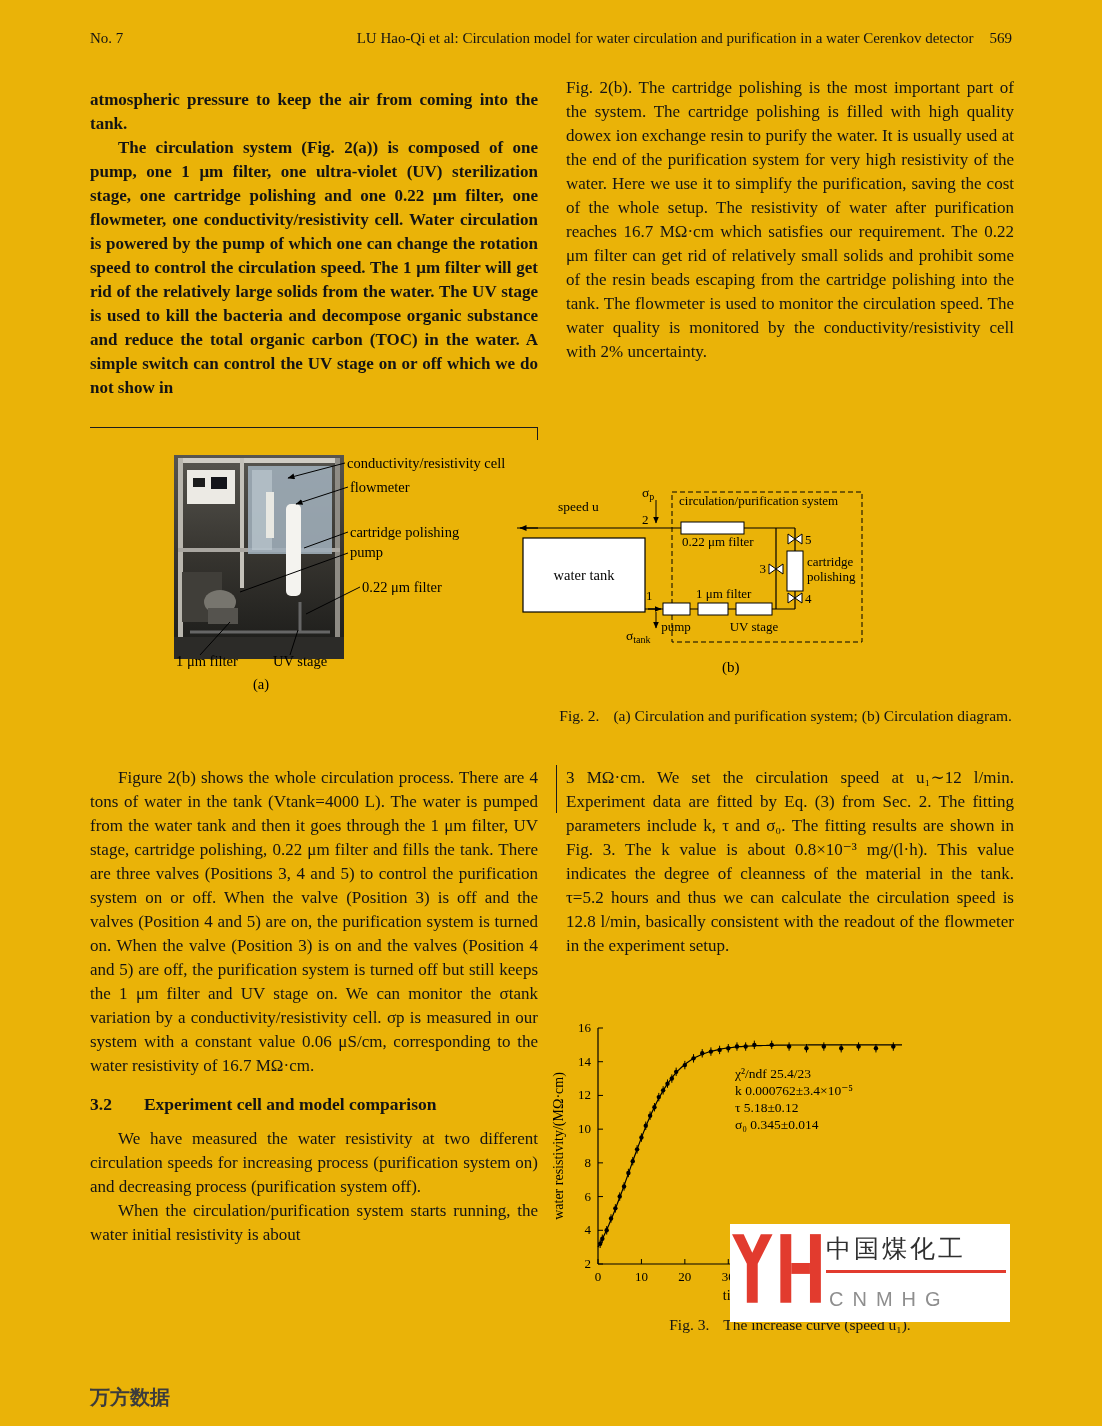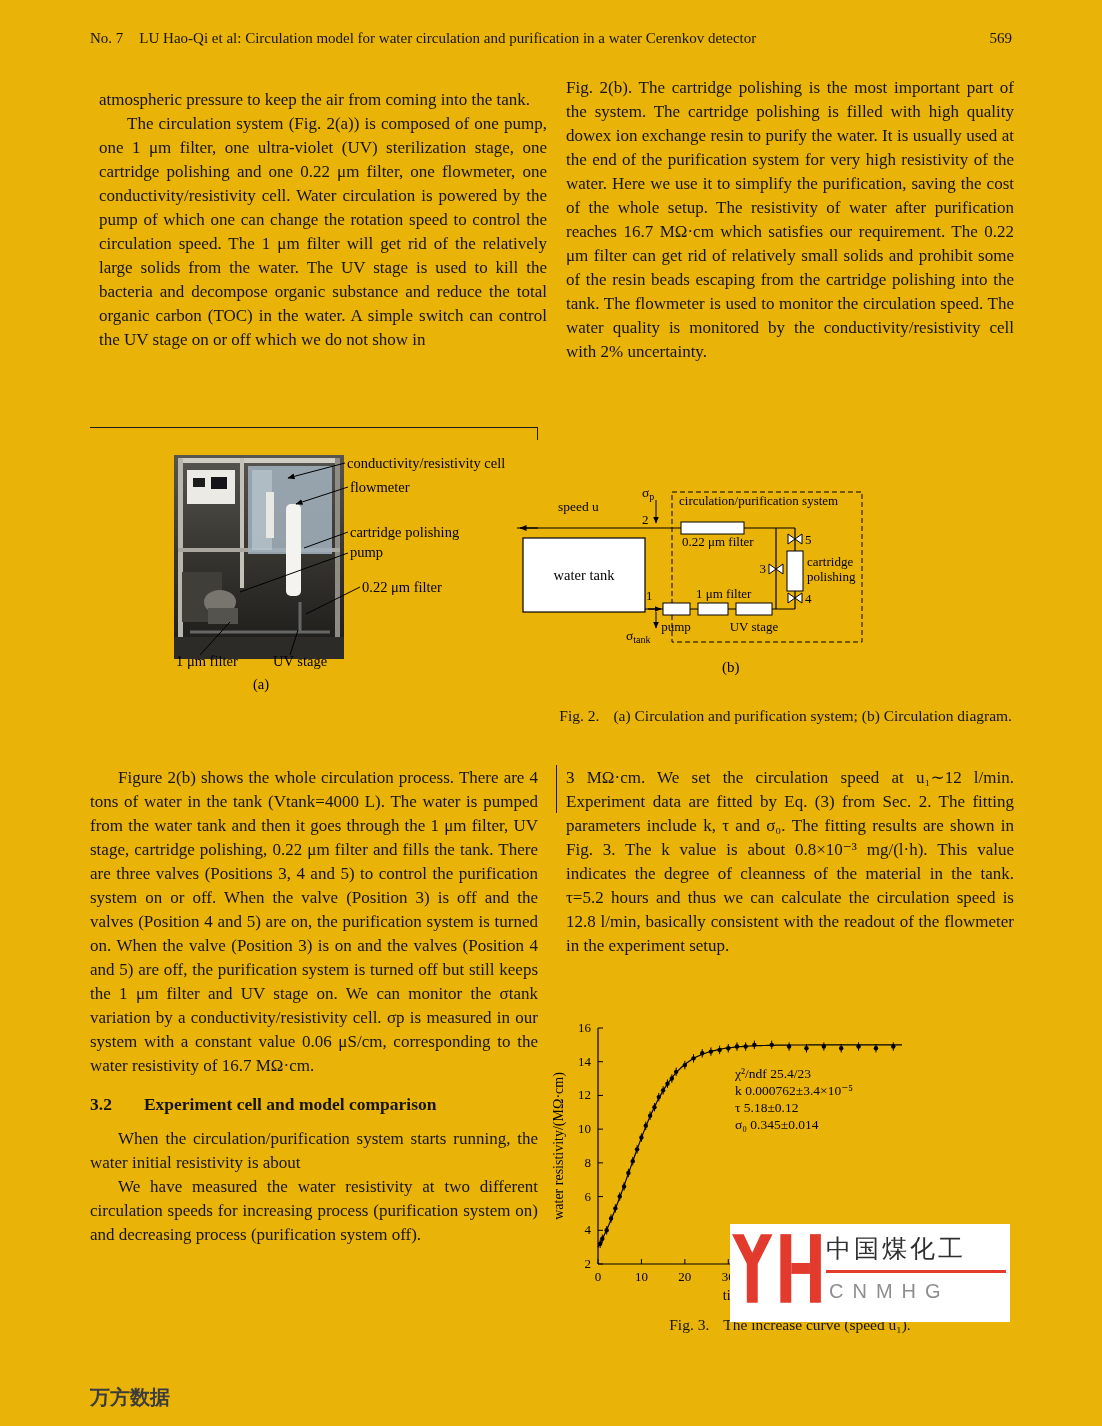--- a/index.html
+++ b/index.html
@@ -5,56 +5,56 @@
   * { margin:0; padding:0; box-sizing:border-box; }
   html,body { background:#ffffff; }
   .page {
     position:relative; width:1102px; height:1426px; background:#eab308;
     font-family:"Liberation Serif","DejaVu Serif",serif; color:#141414; overflow:hidden;
   }
   .pg-header {
     position:absolute; left:90px; top:30px; width:922px;
     display:flex; align-items:baseline; font-size:15px;
   }
-  .pg-header-title { flex:1; text-align:left; padding:0 16px; }
+  .pg-header-title { flex:1; text-align:right; padding:0 16px; }
   .col { position:absolute; width:448px; font-size:17px; line-height:24px; text-align:justify; }
   .col p { text-indent:28px; }
   .col p.noind { text-indent:0; }
   .sec-head { font-weight:bold; font-size:17.5px; margin-top:14px; margin-bottom:11px; display:flex; gap:32px; text-align:left; }
   .rule-h { position:absolute; background:#1c1c1c; }
   .rule-v { position:absolute; background:#1c1c1c; }
   .caption { position:absolute; font-size:15.5px; text-align:center; }
   .cap-label { margin-right:14px; }
   svg text { font-family:"Liberation Serif","DejaVu Serif",serif; fill:#000; }
   .figlab text { font-size:14.5px; }
   .diaglab { font-size:13px; }
   .fig2-wrap { position:absolute; left:90px; top:452px; width:922px; height:250px; }
   .fig3-wrap { position:absolute; left:550px; top:1014px; width:398px; height:302px; }
   .watermark { position:absolute; left:730px; top:1224px; width:280px; height:98px; background:#fff; }
   .wm-cn { position:absolute; left:96px; top:8px; font-size:25px; letter-spacing:3px; color:#303030;
            font-family:"Liberation Sans","DejaVu Sans",sans-serif; white-space:nowrap; }
   .wm-line { position:absolute; left:96px; top:46px; width:180px; height:3px; background:#e23b2e; }
-  .wm-latin { position:absolute; left:99px; top:56px; font-size:20px; letter-spacing:9px; color:#8e8e8e;
+  .wm-latin { position:absolute; left:99px; top:64px; font-size:20px; letter-spacing:9px; color:#8e8e8e;
               font-family:"Liberation Sans","DejaVu Sans",sans-serif; white-space:nowrap; }
   .wm-logo { position:absolute; left:2px; top:10px; }
   .footer-wm { position:absolute; left:90px; top:1376px; font-size:20px; font-weight:bold; color:#3c3c3c;
                font-family:"Liberation Sans","DejaVu Sans",sans-serif;margin-top:8px; }
 </style>
 </head>
 <body>
 
 <div class="page">
 
   <div class="pg-header">
     <span>No. 7</span>
     <span class="pg-header-title">LU Hao-Qi et al: Circulation model for water circulation and purification in a water Cerenkov detector</span>
     <span>569</span>
   </div>
 
-  <div class="col" style="left:99px; top:88px;">
+  <div class="col" style="left:90px; top:88px;font-weight:bold;">
     <p class="noind">atmospheric pressure to keep the air from coming into the tank.</p>
     <p>The circulation system (Fig. 2(a)) is composed of one pump, one 1 μm filter, one ultra-violet (UV) sterilization stage, one cartridge polishing and one 0.22 μm filter, one flowmeter, one conductivity/resistivity cell. Water circulation is powered by the pump of which one can change the rotation speed to control the circulation speed. The 1 μm filter will get rid of the relatively large solids from the water. The UV stage is used to kill the bacteria and decompose organic substance and reduce the total organic carbon (TOC) in the water. A simple switch can control the UV stage on or off which we do not show in</p>
   </div>
   <div class="rule-h" style="left:90px; top:427px; width:448px; height:1px;"></div>
   <div class="rule-v" style="left:537px; top:427px; width:1px; height:13px;"></div>
 
   <div class="col" style="left:566px; top:76px;">
     <p class="noind">Fig. 2(b). The cartridge polishing is the most important part of the system. The cartridge polishing is filled with high quality dowex ion exchange resin to purify the water. It is usually used at the end of the purification system for very high resistivity of the water. Here we use it to simplify the purification, saving the cost of the whole setup. The resistivity of water after purification reaches 16.7 MΩ·cm which satisfies our requirement. The 0.22 μm filter can get rid of relatively small solids and prohibit some of the resin beads escaping from the cartridge polishing into the tank. The flowmeter is used to monitor the circulation speed. The water quality is monitored by the conductivity/resistivity cell with 2% uncertainty.</p>
   </div>
 
@@ -165,22 +165,22 @@
   <div class="caption" style="left:90px; top:707px; width:922px;text-align:right;">
     <span class="cap-label">Fig. 2.</span><span>(a) Circulation and purification system; (b) Circulation diagram.</span>
   </div>
 
   <div class="col" style="left:90px; top:766px;">
     <p>Figure 2(b) shows the whole circulation process. There are 4 tons of water in the tank (Vtank=4000 L). The water is pumped from the water tank and then it goes through the 1 μm filter, UV stage, cartridge polishing, 0.22 μm filter and fills the tank. There are three valves (Positions 3, 4 and 5) to control the purification system on or off. When the valve (Position 3) is off and the valves (Position 4 and 5) are on, the purification system is turned on. When the valve (Position 3) is on and the valves (Position 4 and 5) are off, the purification system is turned off but still keeps the 1 μm filter and UV stage on. We can monitor the σtank variation by a conductivity/resistivity cell. σp is measured in our system with a constant value 0.06 μS/cm, corresponding to the water resistivity of 16.7 MΩ·cm.</p>
     <div class="sec-head">
       <span>3.2</span>
       <span>Experiment cell and model comparison</span>
     </div>
+    <p>We have measured the water resistivity at two different circulation speeds for increasing process (purification system on) and decreasing process (purification system off).</p>
     <p>When the circulation/purification system starts running, the water initial resistivity is about</p>
-    <p>We have measured the water resistivity at two different circulation speeds for increasing process (purification system on) and decreasing process (purification system off).</p>
   </div>
 
   <div class="rule-v" style="left:556px; top:765px; width:1px; height:48px;"></div>
   <div class="col" style="left:566px; top:766px;">
     <p class="noind">3 MΩ·cm. We set the circulation speed at u₁∼12 l/min. Experiment data are fitted by Eq. (3) from Sec. 2. The fitting parameters include k, τ and σ₀. The fitting results are shown in Fig. 3. The k value is about 0.8×10⁻³ mg/(l·h). This value indicates the degree of cleanness of the material in the tank. τ=5.2 hours and thus we can calculate the circulation speed is 12.8 l/min, basically consistent with the readout of the flowmeter in the experiment setup.</p>
   </div>
 
   <div class="fig3-wrap">
     <svg id="fig3-plot" width="398" height="302" viewBox="0 0 398 302">
         <line x1="48" y1="14" x2="48" y2="250" stroke="#000" stroke-width="1.2"></line>

